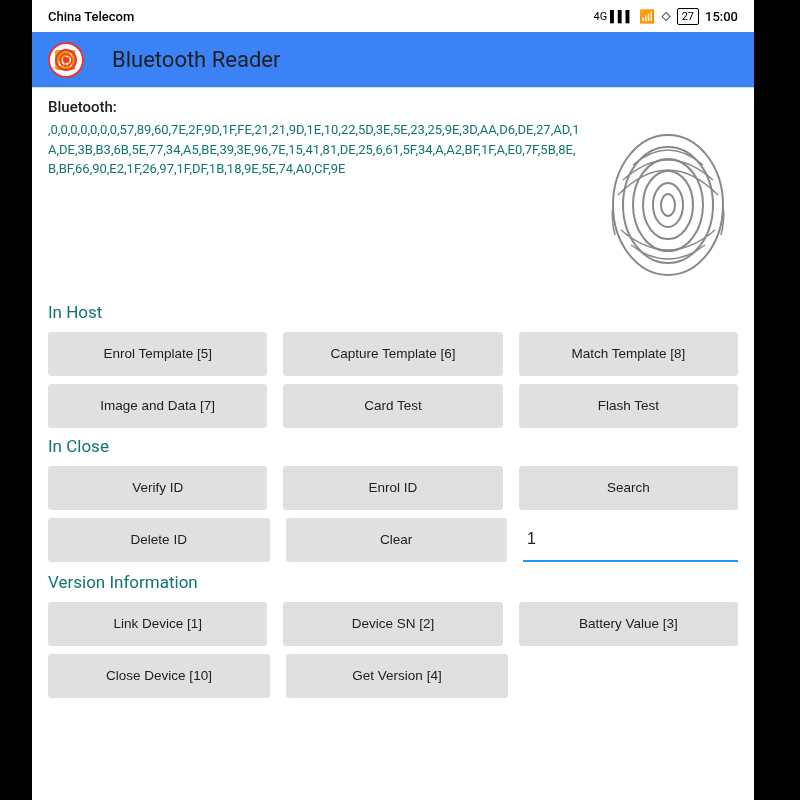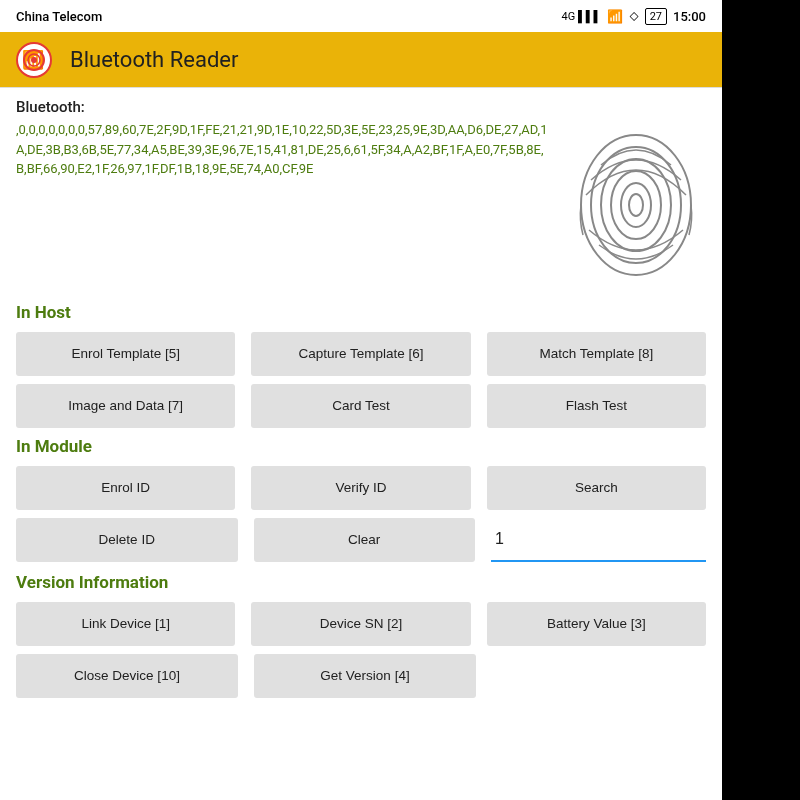--- a/index.html
+++ b/index.html
@@ -9,45 +9,46 @@
       background: #000;
       font-family: 'Roboto', Arial, sans-serif;
       overflow: hidden;
     }
     .phone-frame {
       width: 722px;
       height: 800px;
       background: #fff;
       display: flex;
       flex-direction: column;
+      margin-left: 32px;
     }
     
     .status-bar {
       background: #fff;
       height: 32px;
       display: flex;
       align-items: center;
       justify-content: space-between;
       padding: 0 16px;
       font-size: 13px;
       color: #000;
       flex-shrink: 0;
     }
     .status-left { font-weight: 500; }
     .status-right { display: flex; align-items: center; gap: 6px; font-size: 13px; }
     
     .app-bar {
-      background: #eab308;
+      background: #3b82f6;
       height: 56px;
       display: flex;
       align-items: center;
       padding: 0 16px;
       border-bottom: 1px solid #ddd;
       flex-shrink: 0;
-      gap: 18px;
+      gap: 28px;
     }
     .app-bar-logo {
       width: 36px;
       height: 36px;
     }
     .app-bar-title {
       font-size: 22px;
       font-weight: 400;
       color: #212121;
     }
@@ -64,38 +65,38 @@
       font-weight: 500;
       margin-bottom: 4px;
     }
     .data-section {
       display: flex;
       gap: 12px;
       margin-bottom: 12px;
     }
     .hex-data {
       font-size: 13px;
-      color: #4d7c0f;
+      color: #0f766e;
       line-height: 1.5;
       flex: 1;
       word-break: break-all;
     }
     .fingerprint-img {
       width: 140px;
       height: 170px;
       flex-shrink: 0;
       display: flex;
       align-items: center;
       justify-content: center;
     }
     
     .section-header {
       font-size: 17px;
-      color: #4d7c0f;
-      font-weight: 700;
+      color: #0f766e;
+      font-weight: 400;
       margin: 8px 0 10px 0;
     }
     
     .btn-row {
       display: flex;
       gap: 16px;
       margin-bottom: 8px;
     }
     .btn {
       flex: 1;
@@ -202,24 +203,24 @@
         <button class="btn">Match Template [8]</button>
       </div>
       <div class="btn-row">
         <button class="btn">Image and Data [7]</button>
         <button class="btn">Card Test</button>
         <button class="btn">Flash Test</button>
       </div>
     </div>
 
     <div>
-      <div class="section-header">In Module</div>
-      <div class="btn-row">
+      <div class="section-header">In Close</div>
+      <div class="btn-row">
+        <button class="btn">Verify ID</button>
         <button class="btn">Enrol ID</button>
-        <button class="btn">Verify ID</button>
         <button class="btn">Search</button>
       </div>
       <div class="btn-row">
         <button class="btn">Delete ID</button>
         <button class="btn">Clear</button>
         <div class="input-wrapper">
           <input class="input-field" type="text" value="1" style="">
         </div>
       </div>
     </div>

